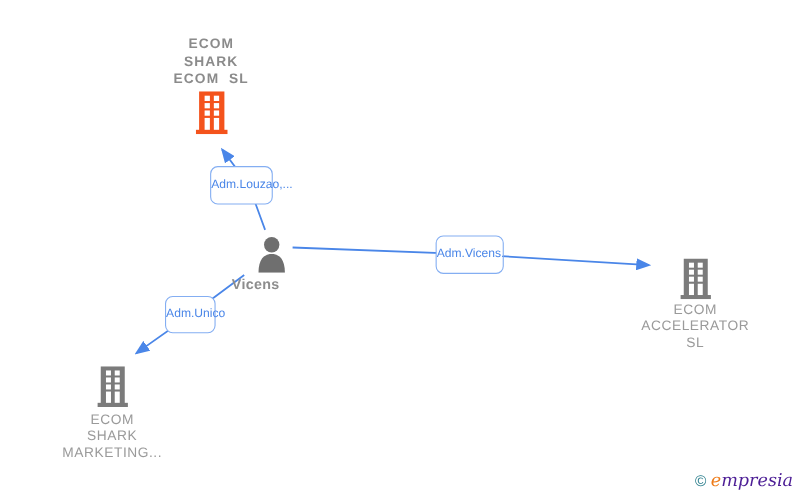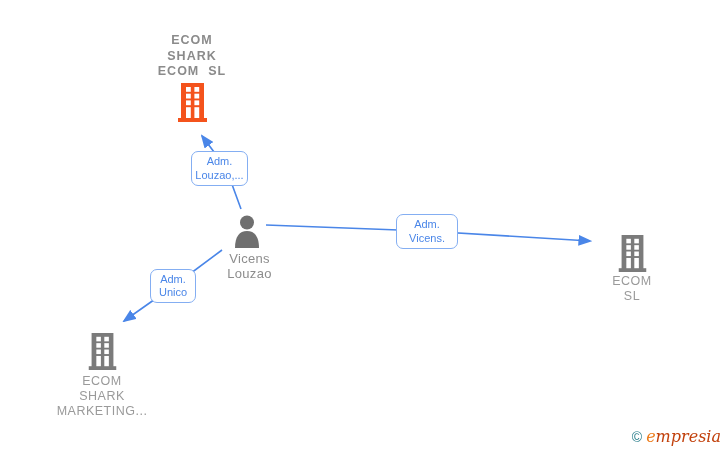--- a/index.html
+++ b/index.html
@@ -6,21 +6,21 @@
   .canvas {
     position:relative; width:728px; height:450px; overflow:hidden;
     background:#ffffff; font-family:"Liberation Sans", sans-serif;
   }
   .edges-svg { position:absolute; left:0; top:0; width:728px; height:450px; z-index:1; }
 
   .edge-label {
     position:absolute; z-index:2; box-sizing:border-box;
     background:#ffffff; border:1.5px solid #84aef2; border-radius:7px;
     color:#4a86e8; font-size:11px; line-height:13.5px; text-align:center;
-    display:flex; flex-direction:column; justify-content:center; align-items:center;
+    display:flex; flex-direction:row; justify-content:flex-start; align-items:center;
     cursor:pointer;
   }
   .edge-label .lbl-line { white-space:pre; }
 
   .node { position:absolute; z-index:2; text-align:center; cursor:pointer; }
   .node-icon { display:block; margin:0 auto; }
 
   .node-text { position:absolute; z-index:2; }
   .node-text .t-line { display:block; white-space:pre; }
 
@@ -40,21 +40,21 @@
   .icon-gray   { color:#7b7b7b; }
   .icon-person { color:#6f6f6f; }
 
   .footer-logo {
     position:absolute; right:7px; bottom:5px; z-index:2;
     display:flex; align-items:center; gap:4px; cursor:pointer;
   }
   .copyright-sym { color:#2a7e8c; font-size:14px; line-height:14px; }
   .brand { font-family:"DejaVu Serif", serif; font-style:italic; font-size:16px; line-height:17px; }
   .brand .b-initial { color:#ee7b18; }
-  .brand .b-rest    { color:#c2410c;text-align:right; }
+  .brand .b-rest    { color:#4c1d95;text-align:right; }
 </style>
 </head>
 <body>
 
 <div class="canvas">
 
   <svg class="edges-svg">
     <defs>
       <marker id="arrow" viewBox="0 0 10 8" refX="8.5" refY="4" markerWidth="8.5" markerHeight="6.8" orient="auto-start-reverse">
         <path d="M0,0 L10,4 L0,8 Z" fill="#4a86e8"></path>
@@ -99,43 +99,43 @@
       </g>
     </svg>
   </div>
 
   <div class="node icon-person" style="left:233px; top:215px;">
     <svg class="node-icon" width="28" height="33" viewBox="0 0 28 33">
       <circle cx="14" cy="7.5" r="7" fill="currentColor"></circle>
       <path d="M14 16 C6.5 16 2 21.5 2 33 L26 33 C26 21.5 21.5 16 14 16 Z" fill="currentColor"></path>
     </svg>
   </div>
-  <div class="node-text person-name" style="left:199px; top:251px; width:101px;">
+  <div class="node-text person-name" style="left:182px; top:251px; width:101px;font-weight:bold;">
     <span class="t-line">Vicens</span>
-    <span class="t-line">Louzao</span>
   </div>
 
   <div class="node icon-gray" style="left:618px; top:235px;">
     <svg class="node-icon" width="29" height="37" viewBox="0 0 29 39">
       <rect x="3" y="0" width="23" height="36" fill="currentColor"></rect>
       <rect x="0" y="35" width="29" height="4" fill="currentColor"></rect>
       <g fill="#ffffff">
         <rect x="8" y="4" width="4.8" height="4.8"></rect>
           <rect x="16.4" y="4" width="4.8" height="4.8"></rect>
         <rect x="8" y="10.7" width="4.8" height="4.8"></rect>
           <rect x="16.4" y="10.7" width="4.8" height="4.8"></rect>
         <rect x="8" y="17.4" width="4.8" height="4.8"></rect>
           <rect x="16.4" y="17.4" width="4.8" height="4.8"></rect>
         <rect x="8" y="24.2" width="4.8" height="10.8"></rect>
           <rect x="16.4" y="24.2" width="4.8" height="10.8"></rect>
       </g>
     </svg>
   </div>
   <div class="node-text company-name" style="left:572px; top:274px; width:120px;">
     <span class="t-line">ECOM</span>
+    <span class="t-line">ACCELERATOR</span>
     <span class="t-line">SL</span>
   </div>
 
   <div class="node icon-gray" style="left:88px; top:333px;">
     <svg class="node-icon" width="29" height="37" viewBox="0 0 29 39">
       <rect x="3" y="0" width="23" height="36" fill="currentColor"></rect>
       <rect x="0" y="35" width="29" height="4" fill="currentColor"></rect>
       <g fill="#ffffff">
         <rect x="8" y="4" width="4.8" height="4.8"></rect>
           <rect x="16.4" y="4" width="4.8" height="4.8"></rect>

